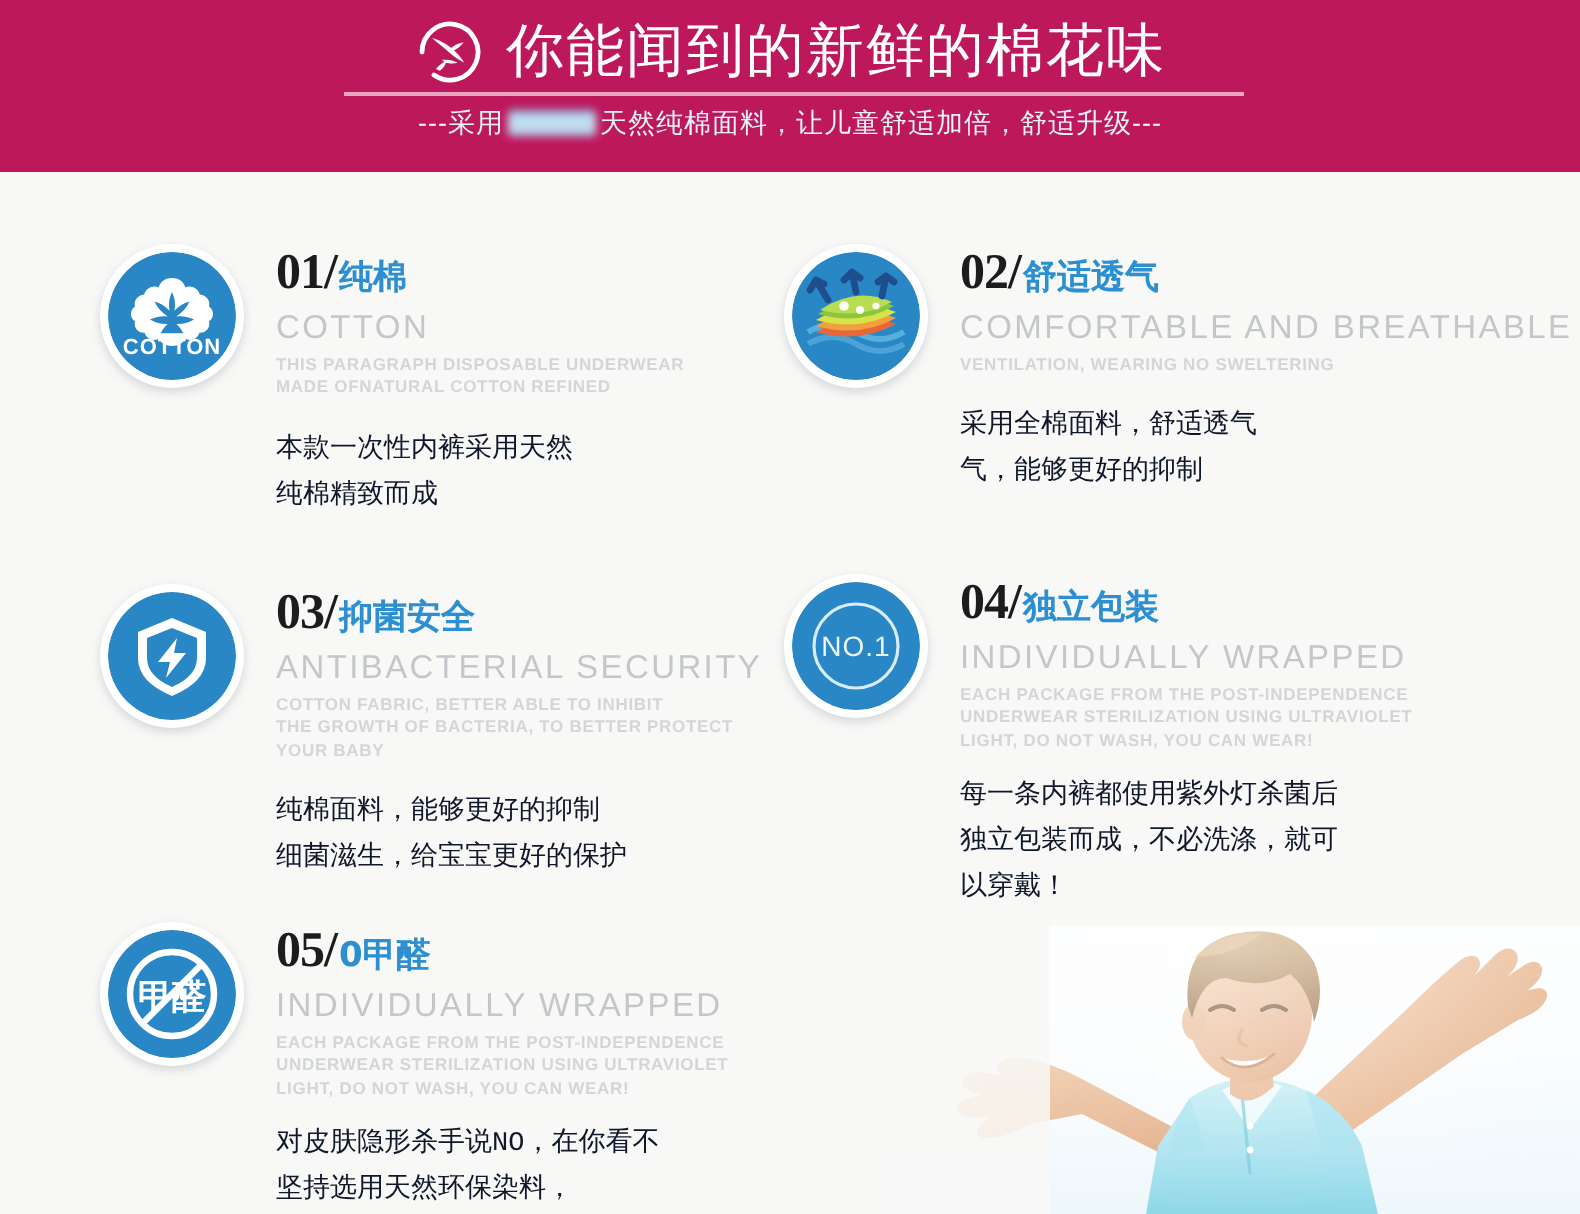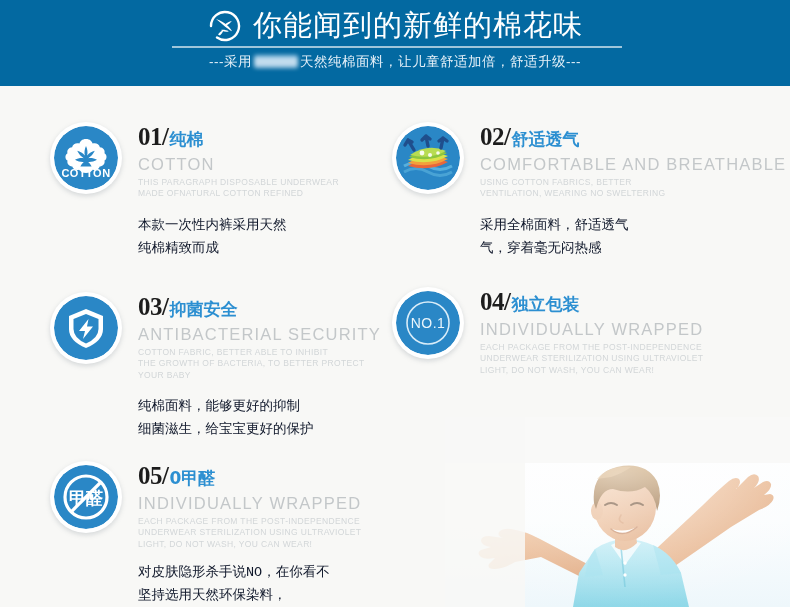--- a/index.html
+++ b/index.html
@@ -7,21 +7,21 @@
   body {
     font-family:"Liberation Sans","DejaVu Sans",sans-serif;
     background:#f8f8f6;
     overflow:hidden;
     position:relative;
   }
 
   
   .banner{
     position:absolute; left:0; top:0; width:790px; height:86px;
-    background:#0369a1; overflow:hidden;
+    background:#be185d; overflow:hidden;
   }
   .banner-title-row{
     position:absolute; left:0; top:6px; width:790px;
     display:flex; align-items:center; justify-content:center; gap:10px;
   }
   .bird-icon{ width:36px; height:32px; display:block; }
   .banner-title{
     color:#ffffff; font-size:29px; letter-spacing:1px;
     font-family:"DejaVu Sans","Liberation Sans",sans-serif;
     white-space:nowrap;
@@ -77,21 +77,21 @@
     font-family:"DejaVu Sans","Liberation Sans",sans-serif;
   }
   .f-en{
     font-size:16.5px; color:#c3c7c9; letter-spacing:1.2px;
     line-height:1.25; margin-bottom:2px; white-space:nowrap;
   }
   .f-en-small{
     font-size:8.5px; color:#d2d6d8; letter-spacing:.35px; line-height:1.35;
     margin-bottom:0;
   }
-  .f-en-small div{ white-space:nowrap; }
+  .f-en-small div{ white-space:nowrap;font-weight:bold; }
   .f-desc{
     margin-top:14px; font-size:13.5px; color:#0f172a; line-height:1.72;
     font-family:Liberation Mono, monospace;
   }
   .f-desc div{ white-space:nowrap; }
   .f4 .f-desc, .f5 .f-desc{ margin-top:11px; }
 </style>
 </head>
 <body>
 
@@ -223,26 +223,25 @@
         <path d="M32 20 L30 10 M30 10 L26 14 M30 10 L34 13" stroke="#1f4e8c" stroke-width="3.4" fill="none" stroke-linecap="round" stroke-linejoin="round"></path>
         <path d="M45 22 L47 12 M47 12 L43 15 M47 12 L51 15" stroke="#1f4e8c" stroke-width="3.4" fill="none" stroke-linecap="round" stroke-linejoin="round"></path>
       </svg>
     </div>
     <div class="f-body">
       <div class="f-head">
         <span class="f-num">02/</span><span class="f-cn">舒适透气</span>
       </div>
       <div class="f-en">COMFORTABLE AND BREATHABLE</div>
       <div class="f-en f-en-small">
-        <div>USING COTTON FABRICS, BETTER</div>
         <div>VENTILATION, WEARING NO SWELTERING</div>
       </div>
       <div class="f-desc">
         <div>采用全棉面料，舒适透气</div>
-        <div>气，穿着毫无闷热感</div>
+        <div>气，能够更好的抑制</div>
       </div>
     </div>
   </div>
 
   <div class="feature f3">
     <div class="icon-wrap">
       <svg viewBox="0 0 64 64">
         <circle cx="32" cy="32" r="32" fill="#2a87c6"></circle>
         <path d="M32 13 L49 20 V33 Q49 45 32 52 Q15 45 15 33 V20 Z" fill="#ffffff"></path>
         <path d="M32 18 L44.5 23 V33 Q44.5 42 32 47.5 Q19.5 42 19.5 33 V23 Z" fill="#2a87c6"></path>
@@ -277,20 +276,25 @@
     <div class="f-body">
       <div class="f-head">
         <span class="f-num">04/</span><span class="f-cn">独立包装</span>
       </div>
       <div class="f-en">INDIVIDUALLY WRAPPED</div>
       <div class="f-en f-en-small">
         <div>EACH PACKAGE FROM THE POST-INDEPENDENCE</div>
         <div>UNDERWEAR STERILIZATION USING ULTRAVIOLET</div>
         <div>LIGHT, DO NOT WASH, YOU CAN WEAR!</div>
       </div>
+      <div class="f-desc">
+        <div>每一条内裤都使用紫外灯杀菌后</div>
+        <div>独立包装而成，不必洗涤，就可</div>
+        <div>以穿戴！</div>
+      </div>
     </div>
   </div>
 
   <div class="feature f5">
     <div class="icon-wrap">
       <svg viewBox="0 0 64 64">
         <circle cx="32" cy="32" r="32" fill="#2a87c6"></circle>
         <circle cx="32" cy="32" r="21" fill="none" stroke="#ffffff" stroke-width="3.2"></circle>
         <text x="32" y="39" font-family="DejaVu Sans, sans-serif" font-size="17" font-weight="bold" fill="#ffffff" text-anchor="middle">甲醛</text>
         <line x1="17" y1="47" x2="47" y2="17" stroke="#ffffff" stroke-width="3.2"></line>

